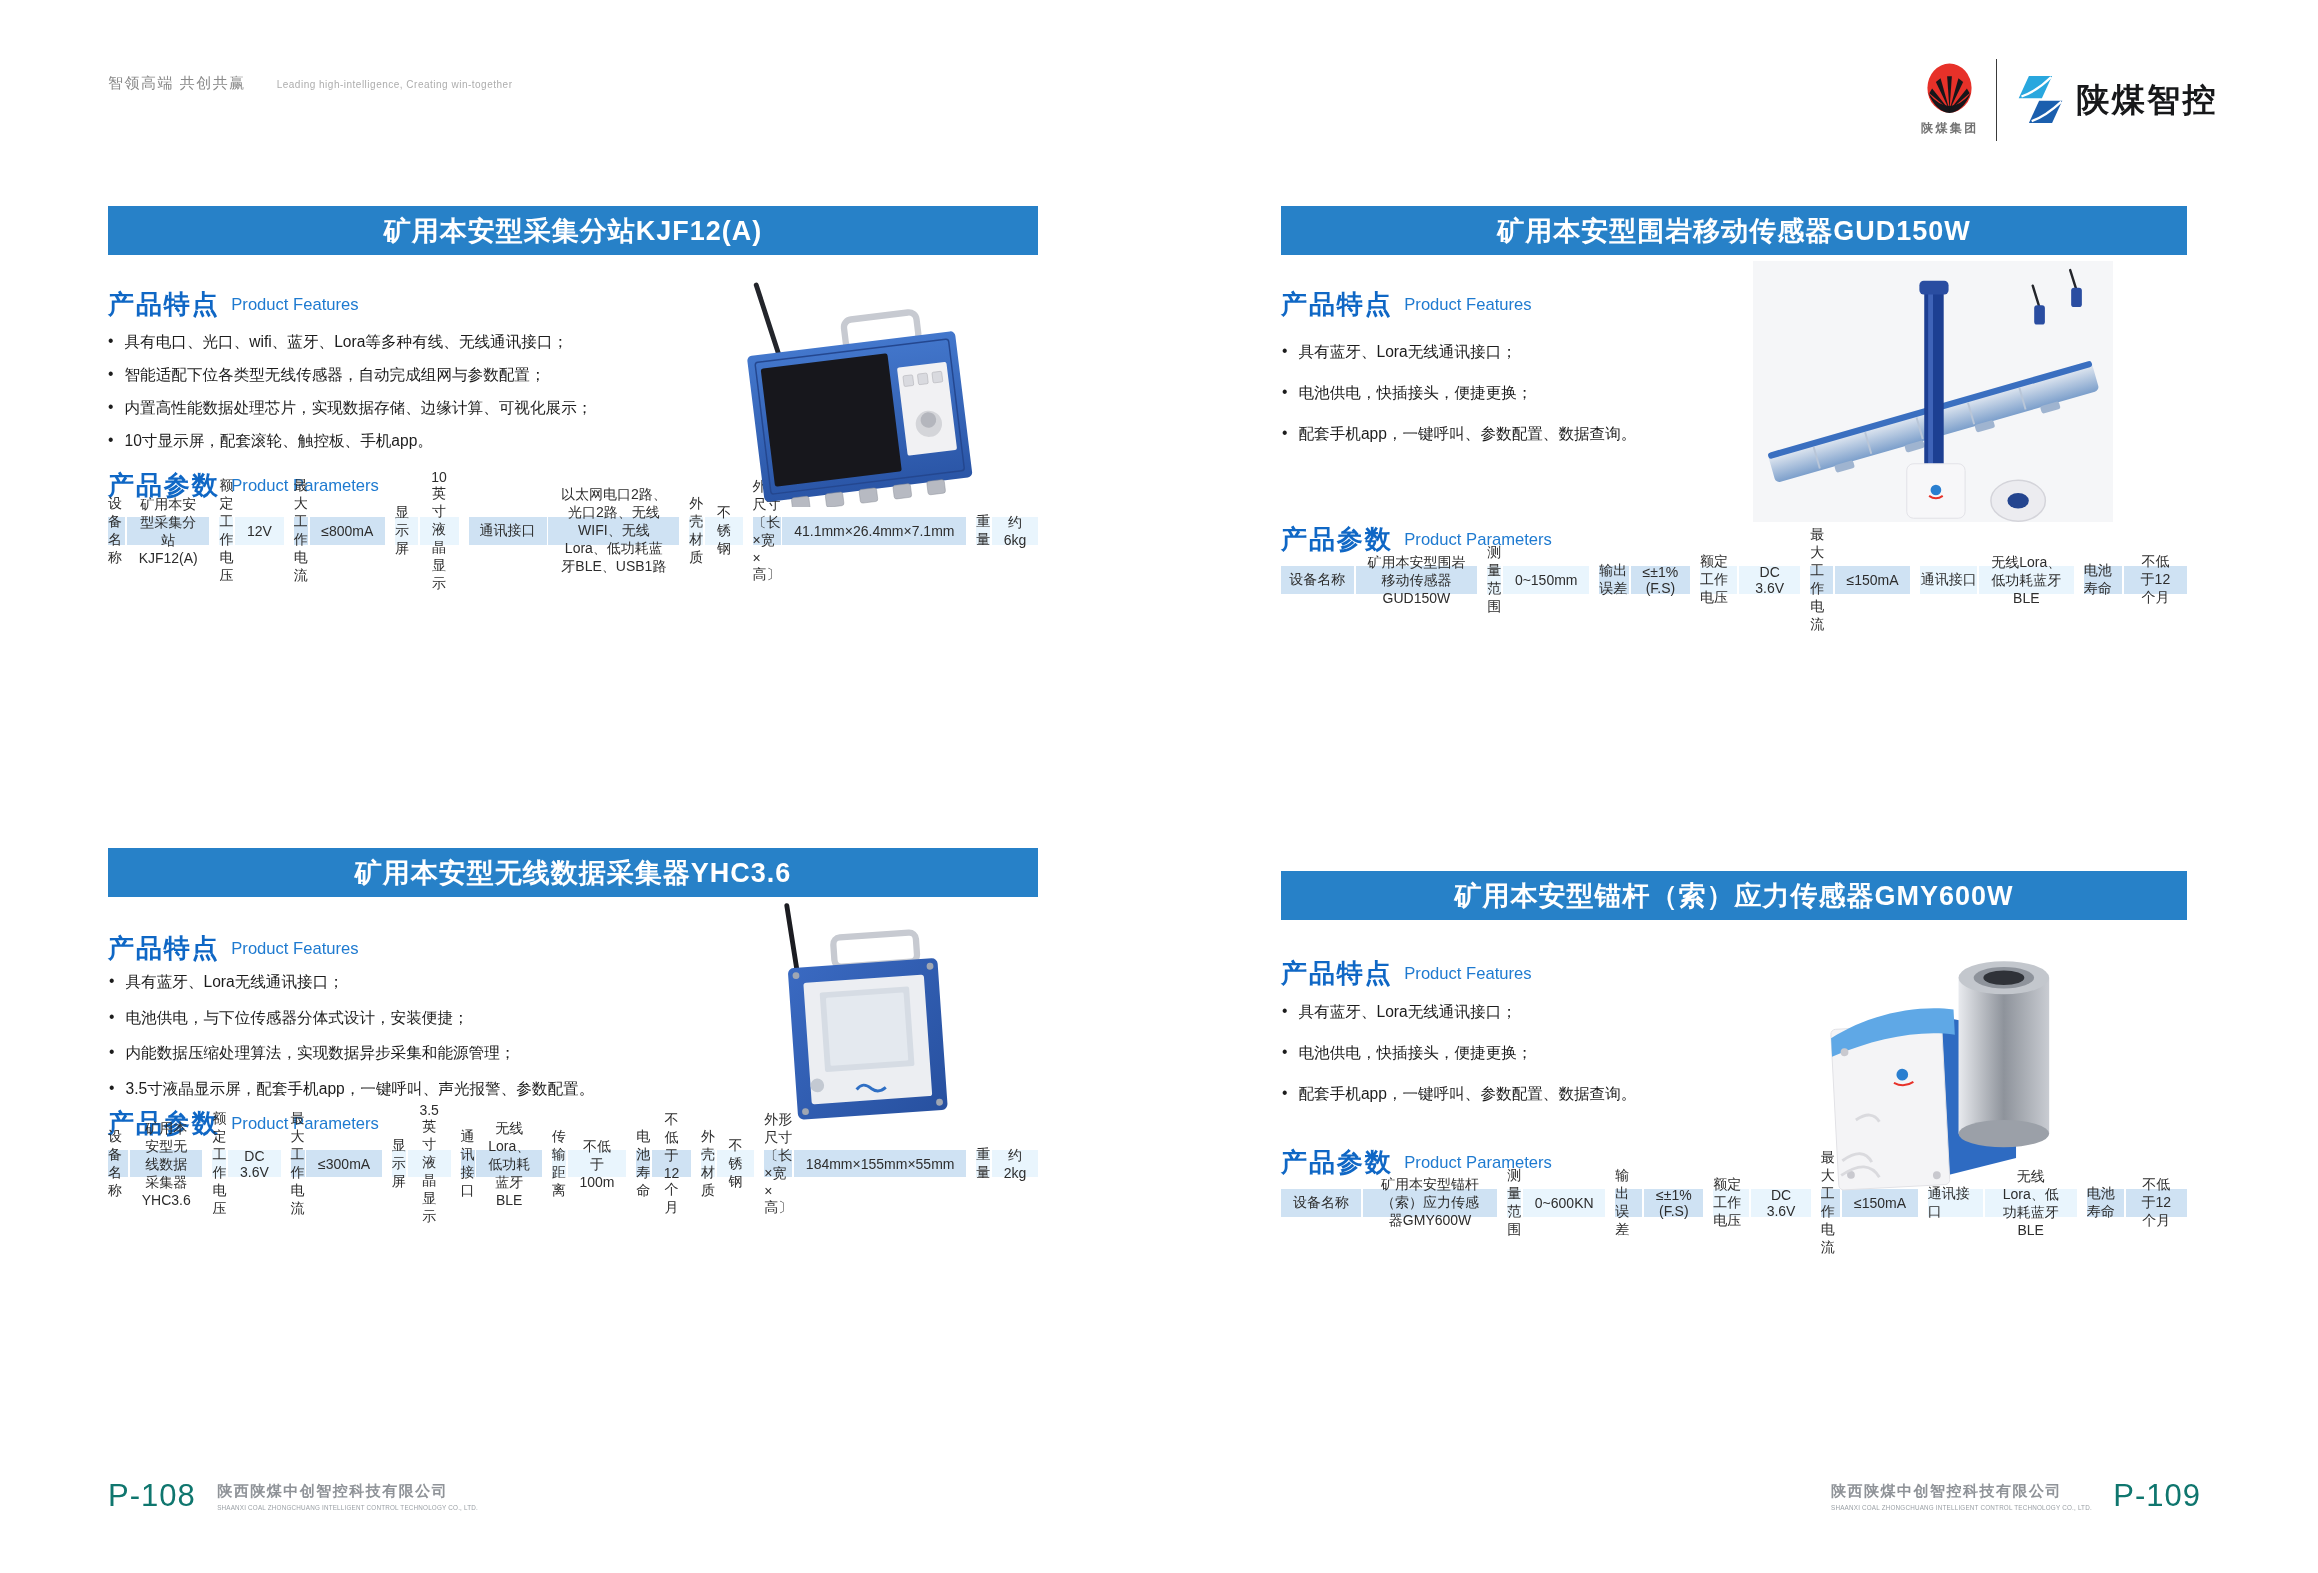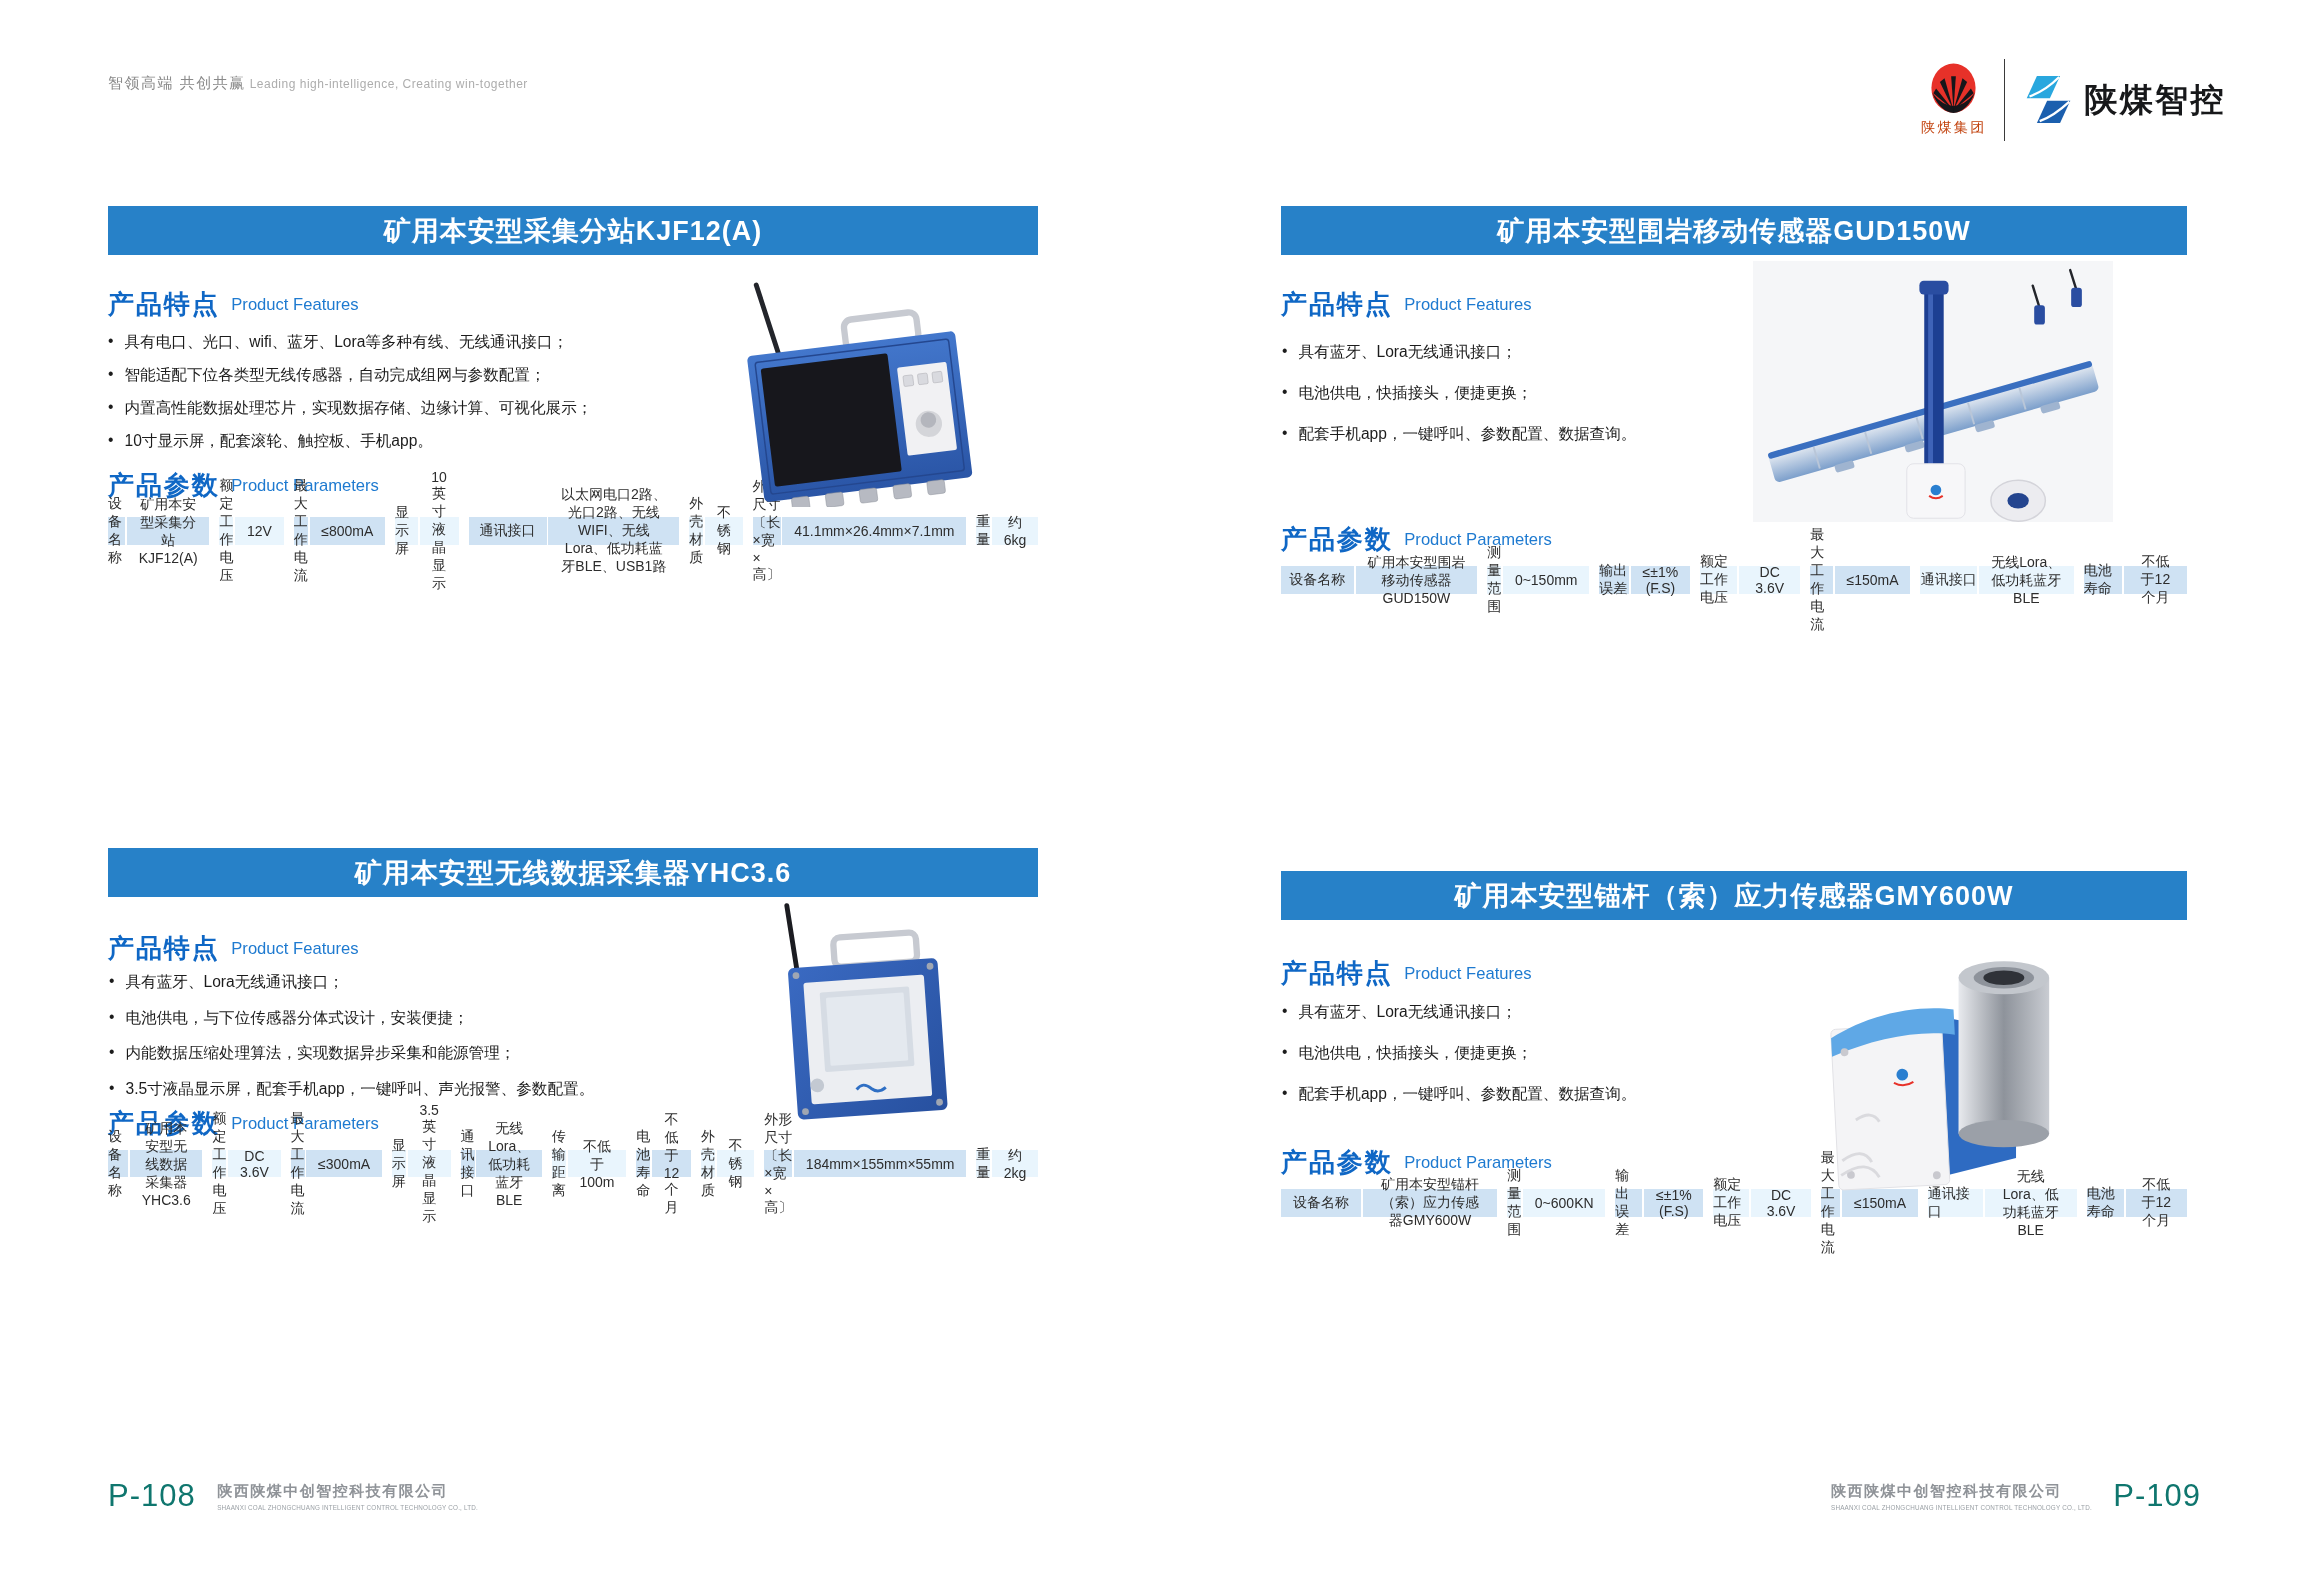--- a/index.html
+++ b/index.html
@@ -9,25 +9,25 @@
     width:2319px; height:1574px;
     font-family:"Liberation Sans", sans-serif;
     overflow:hidden;
     color:#1c1c1c;
   }
   .abs { position:absolute; }
 
   
   #tagline { left:108px; top:74px; display:flex; align-items:baseline; }
   #tagline .zh { font-size:15px; color:#8a8a8a; letter-spacing:1.5px; }
-  #tagline .en { font-size:12px; color:#adadad; margin-left:4px; letter-spacing:0.5px; }
+  #tagline .en { font-size:10px; color:#adadad; margin-left:31px; letter-spacing:0.5px; }
 
   #logos { left:1921px; top:59px; display:flex; align-items:center; }
   .logo-group { display:flex; flex-direction:column; align-items:center; }
-  .logo-group-text { font-size:14px; font-weight:400; letter-spacing:2.4px; color:#c2410c; margin-top:2.9px; }
+  .logo-group-text { font-size:12px; font-weight:700; letter-spacing:2.4px; color:#737373; margin-top:2.9px; }
   .logo-divider { width:1px; height:82px; background:#3a3a3a; margin:0 17.5px; }
   .logo-brand { display:flex; align-items:center; }
   .logo-brand-text { font-size:33px; font-weight:900; letter-spacing:2.4px; color:#17181a; margin-left:10.7px; }
 
   
   .title-bar {
     height:49px; background:#2781c8; color:#ffffff;
     display:flex; align-items:center; justify-content:center;
     font-size:27px; font-weight:700; letter-spacing:1px;
   }

